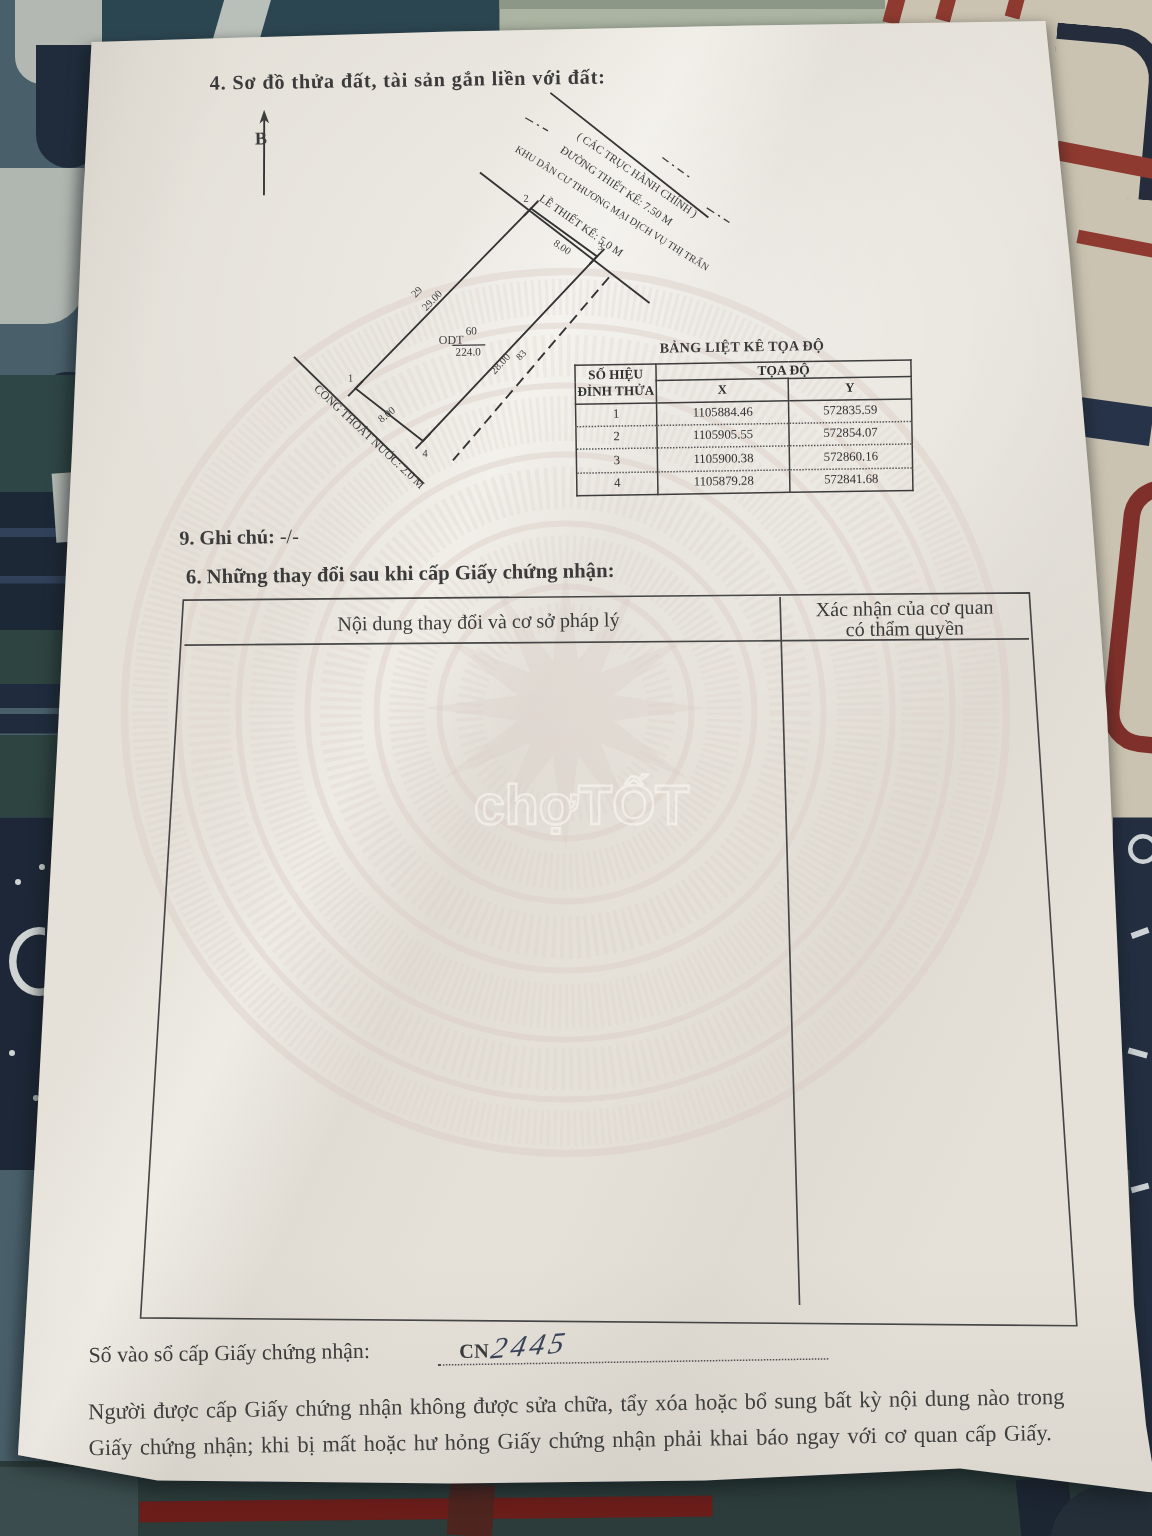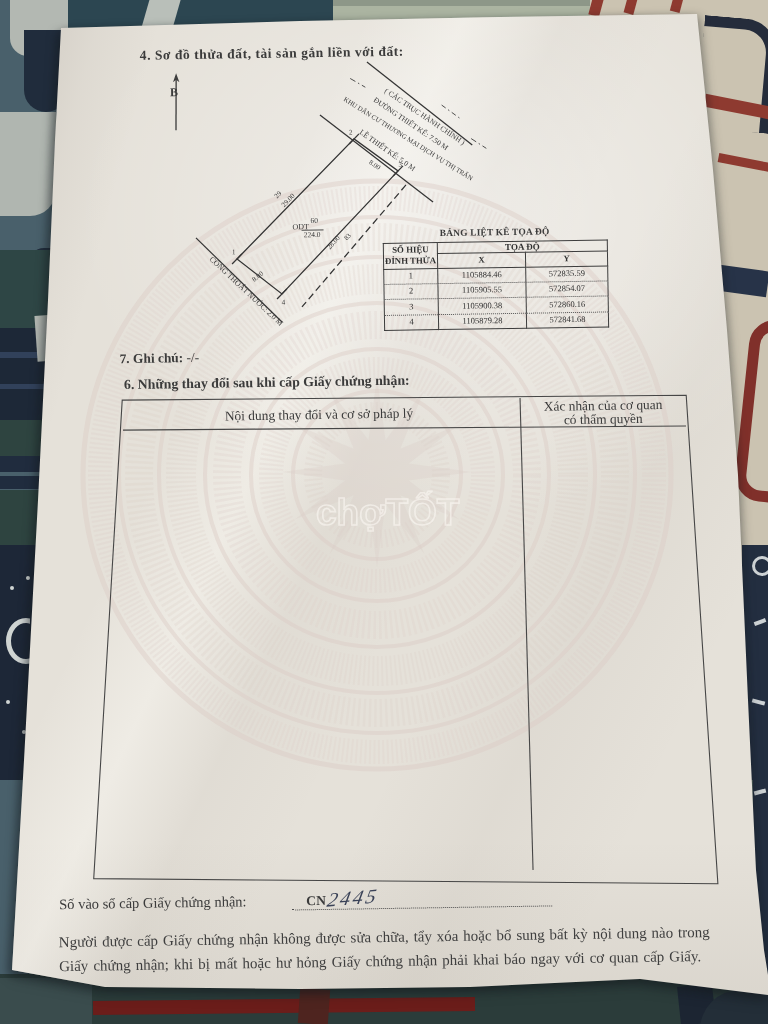--- a/index.html
+++ b/index.html
@@ -101,21 +101,21 @@
       <circle cx="377" cy="475" r="126" stroke-width="4"></circle>
       <circle cx="377" cy="475" r="106" stroke-width="24" stroke-dasharray="2 2.5" opacity="0.55"></circle>
       <circle cx="377" cy="475" r="84" stroke-width="4"></circle>
       <circle cx="377" cy="475" r="64" stroke-width="18" stroke-dasharray="2 3" opacity="0.5"></circle>
     </g>
     <g fill="#d9cdc7" opacity="0.32">
       <path d="M377.0 377.0 L385.5 440.1 L424.5 389.7 L400.3 448.7 L459.3 424.5 L408.9 463.5 L472.0 472.0 L408.9 480.5 L459.3 519.5 L400.3 495.3 L424.5 554.3 L385.5 503.9 L377.0 567.0 L368.5 503.9 L329.5 554.3 L353.7 495.3 L294.7 519.5 L345.1 480.5 L282.0 472.0 L345.1 463.5 L294.7 424.5 L353.7 448.7 L329.5 389.7 L368.5 440.1 Z"></path>
     </g>
   </svg>
 
-  <div class="abs" style="left:316px;top:492px;width:240px;height:50px;
+  <div class="abs" style="left:316px;top:516px;width:240px;height:50px;
      font-family:'Liberation Sans',sans-serif;font-weight:bold;font-size:37px;
      color:transparent;-webkit-text-stroke:1.6px rgba(250,247,242,0.62);">chợTỐT</div>
 
   <div class="abs" id="rot" style="left:0;top:0;width:768px;height:1024px;
        transform:rotate(-0.9deg);transform-origin:384px 512px;color:#3b3b3b;">
 
     <div class="abs" style="left:147px;top:44px;font-size:13.5px;font-weight:bold;letter-spacing:0.55px;">4. Sơ đồ thửa đất, tài sản gắn liền với đất:</div>
 
     <svg class="abs" style="left:130px;top:55px;" width="430" height="290" viewBox="130 55 430 290">
       <g stroke="#343434" fill="none" stroke-width="1.25">
@@ -197,21 +197,21 @@
         <td style="border-right:1px solid #3d3d3d;border-bottom:1px dotted #555;">572860.16</td>
       </tr>
       <tr>
         <td style="border-left:1px solid #3d3d3d;border-right:1px solid #3d3d3d;border-bottom:1px solid #3d3d3d;height:14.3px;">4</td>
         <td style="border-right:1px solid #3d3d3d;border-bottom:1px solid #3d3d3d;">1105879.28</td>
         <td style="border-right:1px solid #3d3d3d;border-bottom:1px solid #3d3d3d;">572841.68</td>
       </tr>
     </tbody>
         </table>
 
-    <div class="abs" style="left:122px;top:347px;font-size:13.4px;"><b>7. Ghi chú:</b> -/-</div>
+    <div class="abs" style="left:122px;top:347px;font-size:13.4px;"><b>9. Ghi chú:</b> -/-</div>
 
     <div class="abs" style="left:126px;top:373px;font-size:13.8px;font-weight:bold;">6. Những thay đổi sau khi cấp Giấy chứng nhận:</div>
 
     <svg class="abs" style="left:80px;top:385px;" width="650" height="520" viewBox="80 385 650 520">
       <g stroke="#464646" stroke-width="1.1" fill="none">
         <path d="M124 396 L688 400 L712 889 L88 874 Z"></path>
         <line x1="124.3" y1="426" x2="687.3" y2="430.7"></line>
         <line x1="521.8" y1="400.1" x2="527.4" y2="872.3"></line>
       </g>
       <g font-family="Liberation Serif,serif" fill="#3b3b3b" font-size="13.4" text-anchor="middle">

